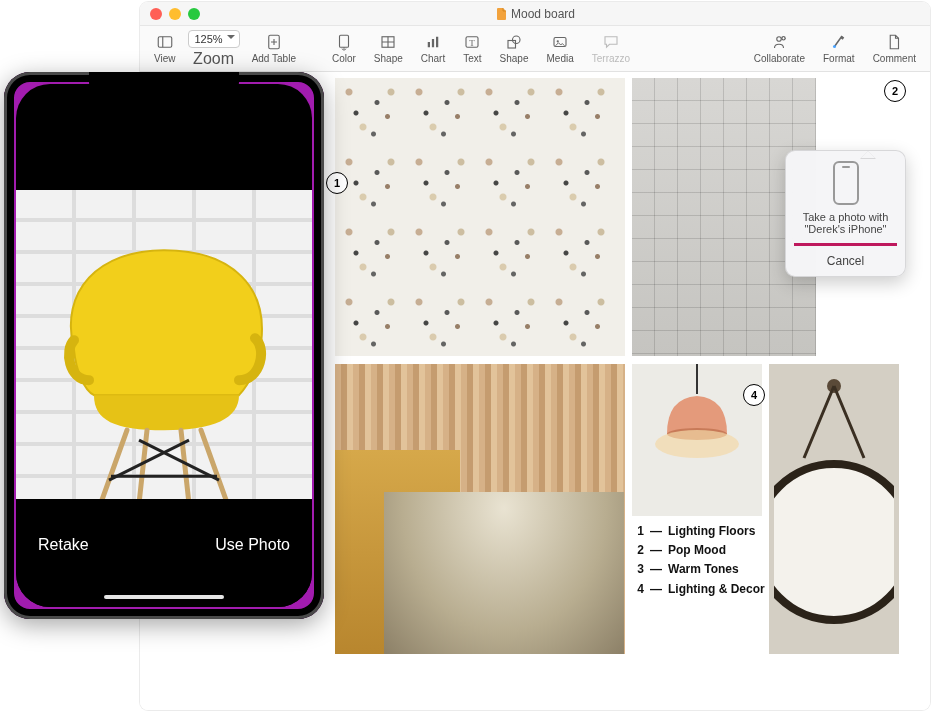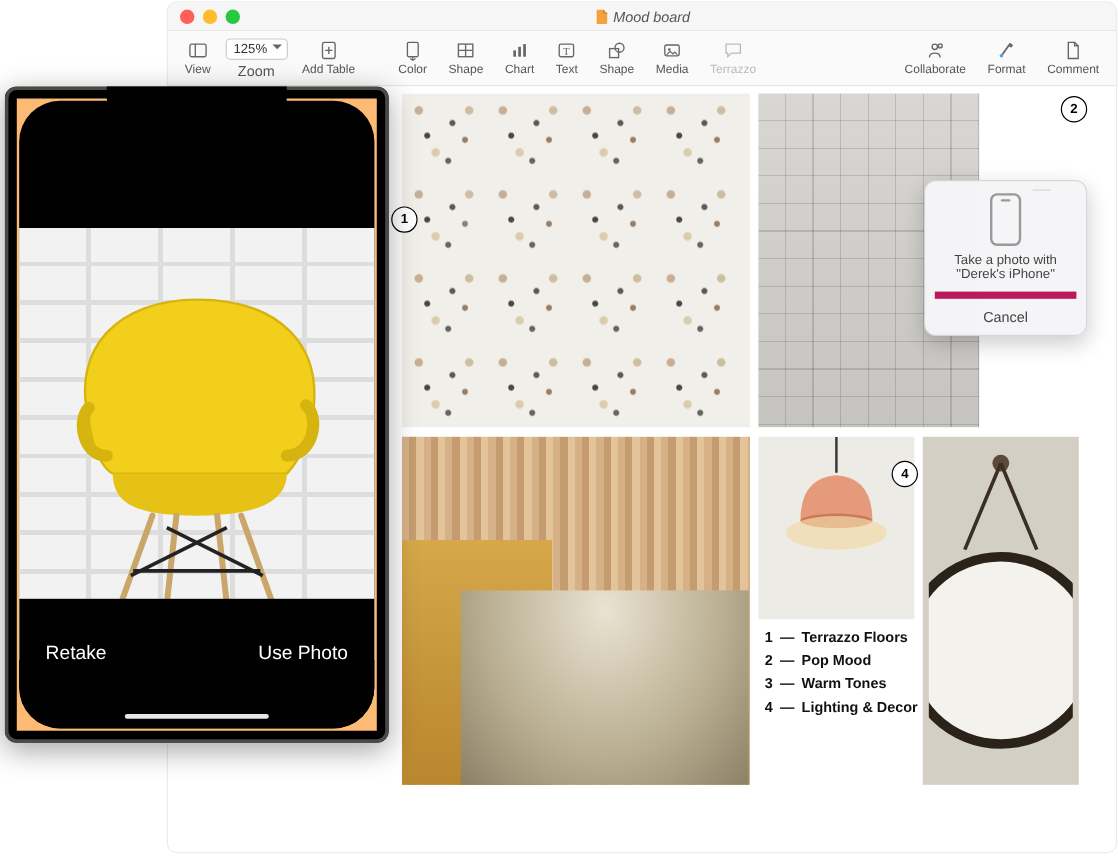--- a/index.html
+++ b/index.html
@@ -3,21 +3,21 @@
 <meta charset="utf-8">
 <style>
   * { box-sizing: border-box; margin: 0; padding: 0; }
   body { width: 932px; height: 714px; background: #fff; font-family: -apple-system, "Helvetica Neue", Arial, sans-serif; overflow: hidden; position: relative; }
 
   
   .mac-window { position: absolute; left: 140px; top: 2px; width: 790px; height: 708px; background: #fff; border-radius: 8px; box-shadow: 0 0 0 1px rgba(0,0,0,.08); overflow: hidden; }
   .titlebar { height: 24px; display:flex; align-items:center; gap:7px; padding:0 10px; background:#f6f6f6; border-bottom:1px solid #e6e6e6; }
   .traffic { width:12px; height:12px; border-radius:50%; }
   .traffic.red{background:#ff5f56}.traffic.yel{background:#ffbd2e}.traffic.grn{background:#27c93f}
-  .title { flex:1; text-align:center; font-size:12px; color:#555; display:flex; align-items:center; justify-content:center; gap:4px;font-style:italic; }
+  .title { flex:1; text-align:center; font-size:12px; color:#555; display:flex; align-items:center; justify-content:center; gap:4px; }
   .title-icon{width:10px;height:12px;display:inline-block;}
 
   .toolbar { height:46px; background:#fafafa; border-bottom:1px solid #e2e2e2; display:flex; align-items:center; padding:0 8px; gap:6px; }
   .tbtn { display:flex; flex-direction:column; align-items:center; justify-content:center; gap:2px; padding:0 6px; font-size:10px; color:#555; cursor:pointer; }
   .tbtn svg{width:18px;height:18px;pointer-events:none}
   .zoom { display:flex; flex-direction:column; align-items:center; }
   .zoom .sel{ border:1px solid #ccc; border-radius:4px; background:#fff; font-size:11px; padding:2px 16px 2px 6px; position:relative; color:#333;}
   .zoom .sel:after{content:'';position:absolute;right:4px;top:4px;border:4px solid transparent;border-top-color:#666}
   .tgrp-center{flex:1; display:flex; align-items:center; justify-content:flex-start; gap:6px; margin-left:18px;}
   .disabled{color:#bbb}
@@ -54,29 +54,29 @@
   .sofa{background:linear-gradient(#d6a84a,#b8862e);}
   .lamp-tile{background:#ecebe6}
   .mirror-tile{background:#d4cfc4}
 
   
   .lamp-tile svg{position:absolute;inset:0}
   
   .mirror-tile svg{position:absolute;left:50%;transform:translateX(-50%);top:8px}
 
   
-  .popover{position:absolute; right:24px; top:78px; width:136px; background:rgba(245,245,247,.98); border:1px solid rgba(0,0,0,.12); border-radius:10px; box-shadow:0 6px 18px rgba(0,0,0,.2); padding:10px 8px 0; text-align:center; font-size:11px; color:#444;margin-left:35px;}
+  .popover{position:absolute; right:24px; top:78px; width:121px; background:rgba(245,245,247,.98); border:1px solid rgba(0,0,0,.12); border-radius:10px; box-shadow:0 6px 18px rgba(0,0,0,.2); padding:10px 8px 0; text-align:center; font-size:11px; color:#444;margin-left:35px;}
   .popover .ph-icon{display:block;margin:0 auto 6px;width:26px;height:44px;border:2px solid #999;border-radius:6px;position:relative}
   .popover .ph-icon:before{content:'';position:absolute;left:50%;top:3px;transform:translateX(-50%);width:8px;height:2px;background:#999;border-radius:1px}
-  .popover .cancel{margin-top:8px;border-top:6px solid #be185d;padding:8px 0;font-size:12px;color:#444;cursor:pointer}
+  .popover .cancel{margin-top:8px;border-top:3px solid #be185d;padding:8px 0;font-size:12px;color:#444;cursor:pointer}
   .popover:after{content:'';position:absolute;top:-7px;right:30px;border:7px solid transparent;border-bottom-color:rgba(245,245,247,.98);}
   .popover:before{content:'';position:absolute;top:-8px;right:29px;border:8px solid transparent;border-bottom-color:rgba(0,0,0,.12);}
 
   
-  .iphone{position:absolute;left:4px;top:72px;width:320px;height:547px;border-radius:10px;background:#fdba74;box-shadow:0 6px 24px rgba(0,0,0,.35), inset 0 0 0 3px #4a4a4a, inset 0 0 0 10px #000;}
+  .iphone{position:absolute;left:4px;top:72px;width:320px;height:547px;border-radius:26px;background:#a21caf;box-shadow:0 6px 24px rgba(0,0,0,.35), inset 0 0 0 3px #4a4a4a, inset 0 0 0 10px #000;}
   .iphone .notch{position:absolute;top:0;left:50%;transform:translateX(-50%);width:150px;height:26px;background:#000;border-bottom-left-radius:16px;border-bottom-right-radius:16px;z-index:5}
   .iphone .screen{position:absolute;inset:12px;border-radius:34px;overflow:hidden;background:#000}
   .viewfinder{position:absolute;left:0;right:0;top:106px;height:360px;background:#fff;}
   
   .bricks{position:absolute;inset:0;background:#f2f2f2;}
   .bricks:before{content:'';position:absolute;inset:0;background:
     repeating-linear-gradient(#0000 0 28px,#ddd 28px 32px),
     repeating-linear-gradient(90deg,#0000 0 56px,#ddd 56px 60px);}
   
   .chair{position:absolute;left:50%;top:50%;transform:translate(-50%,-46%);}
@@ -108,21 +108,21 @@
   <div class="toolbar">
     <div class="tbtn">
       <svg viewBox="0 0 24 24">
           <rect x="3" y="5" width="18" height="14" rx="2" fill="none" stroke="#666" stroke-width="1.5"></rect>
           <line x1="9" y1="5" x2="9" y2="19" stroke="#666" stroke-width="1.5"></line>
         </svg>
       <span>View</span>
     </div>
     <div class="zoom">
       <div class="sel">125%</div>
-      <span style="font-size:12px;color:#555;margin-top:2px">Zoom</span>
+      <span style="font-size:16px;color:#555;margin-top:2px">Zoom</span>
     </div>
     <div class="tbtn">
       <svg viewBox="0 0 24 24">
           <rect x="5" y="3" width="14" height="18" rx="2" fill="none" stroke="#666" stroke-width="1.5"></rect>
           <line x1="12" y1="8" x2="12" y2="16" stroke="#666" stroke-width="1.5"></line>
           <line x1="8" y1="12" x2="16" y2="12" stroke="#666" stroke-width="1.5"></line>
         </svg>
       <span>Add Table</span>
     </div>
 
@@ -242,21 +242,21 @@
         </div>
       <div class="num-badge" style="left:603px;top:312px">
           <span>4</span>
         </div>
 
 
       <div class="legend">
         <div class="row">
             <span class="num">1</span>
             <span class="dash">—</span>
-            <span>Terrazzo Floors</span>
+            <span>Lighting Floors</span>
           </div>
         <div class="row">
             <span class="num">2</span>
             <span class="dash">—</span>
             <span>Pop Mood</span>
           </div>
         <div class="row">
             <span class="num">3</span>
             <span class="dash">—</span>
             <span>Warm Tones</span>

